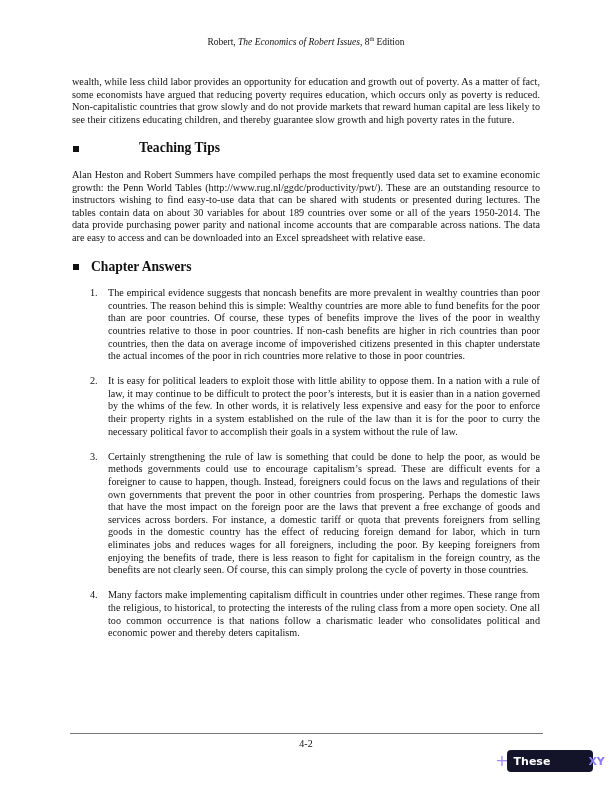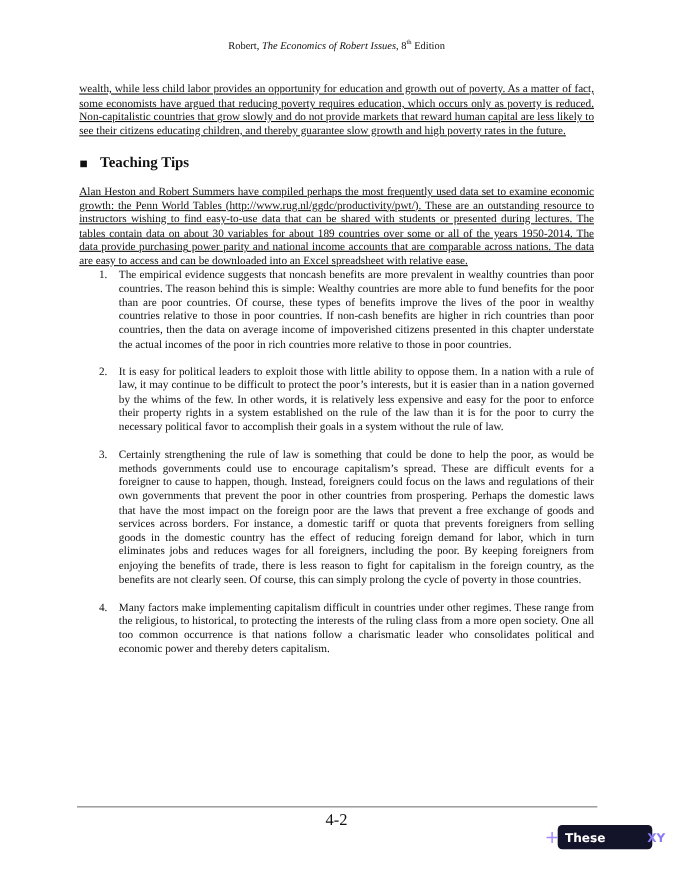--- a/index.html
+++ b/index.html
@@ -3,30 +3,30 @@
 <meta charset="utf-8">
 <style>
   html, body { margin:0; padding:0; background:#fff; }
   body { width:612px; height:792px; position:relative; overflow:hidden;
          font-family:"Liberation Serif", serif; color:#111; }
   .header { position:absolute; top:36px; left:0; width:612px; text-align:center;
             font-size:9.5px; }
   .header sup { font-size:6px; }
   .content { position:absolute; left:72px; top:76px; width:468px; font-size:10.2px;
              line-height:12.6px; text-align:justify; }
-  p { margin:0;text-decoration:underline; }
+  p { margin:0; }
   h2 { margin:0; font-size:13.6px; font-weight:bold; display:flex; align-items:center; }
   h2 .bullet { display:inline-block; width:6px; height:6px; background:#111; margin:0 12px 0 1px; }
-  .h-tips { margin-top:16px; margin-bottom:14px; }
+  .h-tips { margin-top:16px; margin-bottom:14px;gap:48px; }
   .h-ans { margin-top:16px; margin-bottom:14px; }
   ol { margin:0; padding:0; list-style:none; }
   ol li { position:relative; padding-left:36px; margin-bottom:12.6px; }
   ol li .num { position:absolute; left:18px; top:0; }
   .rule { position:absolute; left:70px; top:733px; width:473px; height:1px; background:#777; }
-  .pagenum { position:absolute; top:738px; left:0; width:612px; text-align:center; font-size:15px; }
+  .pagenum { position:absolute; top:738px; left:0; width:612px; text-align:center; font-size:10px; }
   .badge { position:absolute; left:507px; top:750px; width:86px; height:22px; background:#13142a;
            border-radius:4px; display:flex; align-items:center; justify-content:center;
            font-family:"DejaVu Sans", sans-serif; font-weight:bold; font-size:11px; color:#fff; }
   .badge .plus { color:#a78bfa; font-weight:normal; font-size:16px; margin-right:5px; line-height:1; }
   .badge .xy { color:#8b7cf6;margin-left:38px; }
 </style>
 </head>
 <body>
 
 <div class="header">
@@ -35,20 +35,24 @@
 
 <div class="content">
   <p>wealth, while less child labor provides an opportunity for education and growth out of poverty. As a matter of fact, some economists have argued that reducing poverty requires education, which occurs only as poverty is reduced. Non-capitalistic countries that grow slowly and do not provide markets that reward human capital are less likely to see their citizens educating children, and thereby guarantee slow growth and high poverty rates in the future.</p>
 
   <h2 class="h-tips">
     <span class="bullet"></span>
     <span>Teaching Tips</span>
   </h2>
   <p>Alan Heston and Robert Summers have compiled perhaps the most frequently used data set to examine economic growth: the Penn World Tables (http://www.rug.nl/ggdc/productivity/pwt/). These are an outstanding resource to instructors wishing to find easy-to-use data that can be shared with students or presented during lectures. The tables contain data on about 30 variables for about 189 countries over some or all of the years 1950-2014. The data provide purchasing power parity and national income accounts that are comparable across nations. The data are easy to access and can be downloaded into an Excel spreadsheet with relative ease.</p>
 
+  <h2 class="h-ans">
+    <span class="bullet"></span>
+    <span>Chapter Answers</span>
+  </h2>
   <ol>
     <li>
       <span class="num">1.</span>
       <span>The empirical evidence suggests that noncash benefits are more prevalent in wealthy countries than poor countries. The reason behind this is simple: Wealthy countries are more able to fund benefits for the poor than are poor countries. Of course, these types of benefits improve the lives of the poor in wealthy countries relative to those in poor countries. If non-cash benefits are higher in rich countries than poor countries, then the data on average income of impoverished citizens presented in this chapter understate the actual incomes of the poor in rich countries more relative to those in poor countries.</span>
     </li>
     <li>
       <span class="num">2.</span>
       <span>It is easy for political leaders to exploit those with little ability to oppose them. In a nation with a rule of law, it may continue to be difficult to protect the poor’s interests, but it is easier than in a nation governed by the whims of the few. In other words, it is relatively less expensive and easy for the poor to enforce their property rights in a system established on the rule of the law than it is for the poor to curry the necessary political favor to accomplish their goals in a system without the rule of law.</span>
     </li>
     <li>

